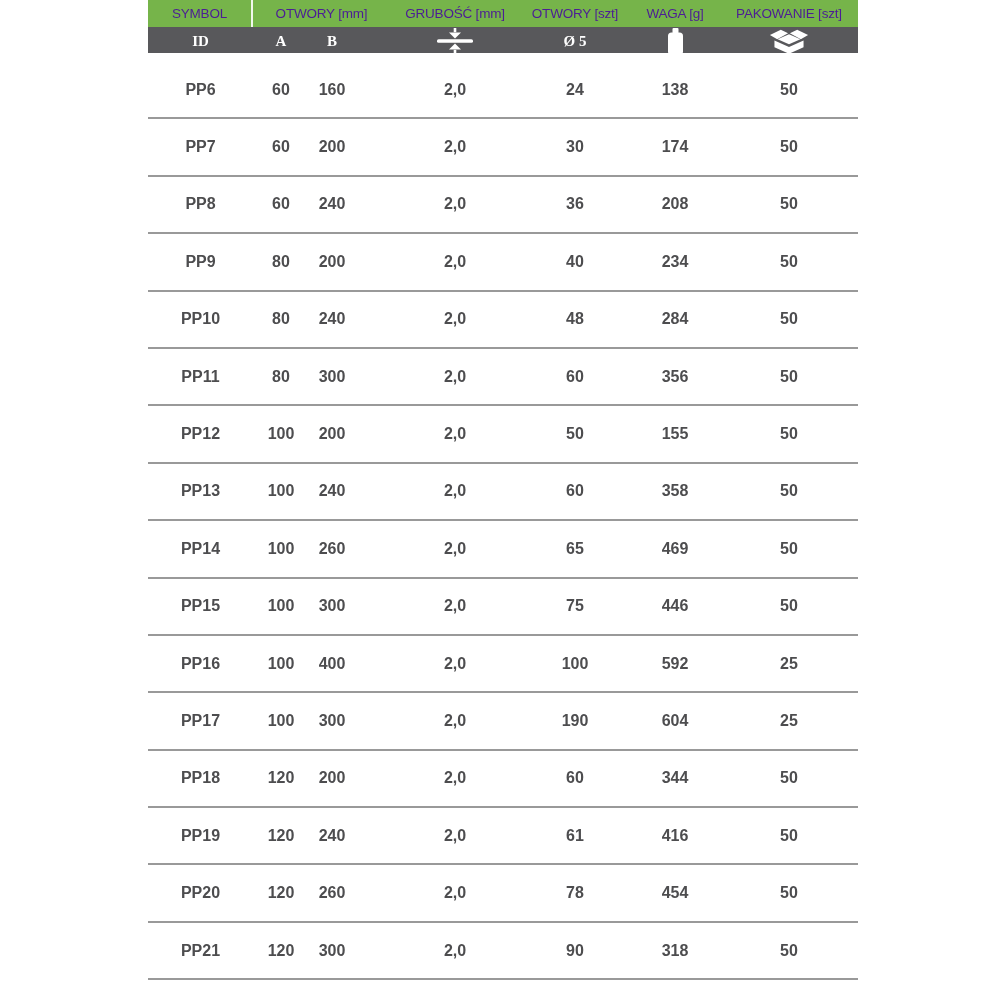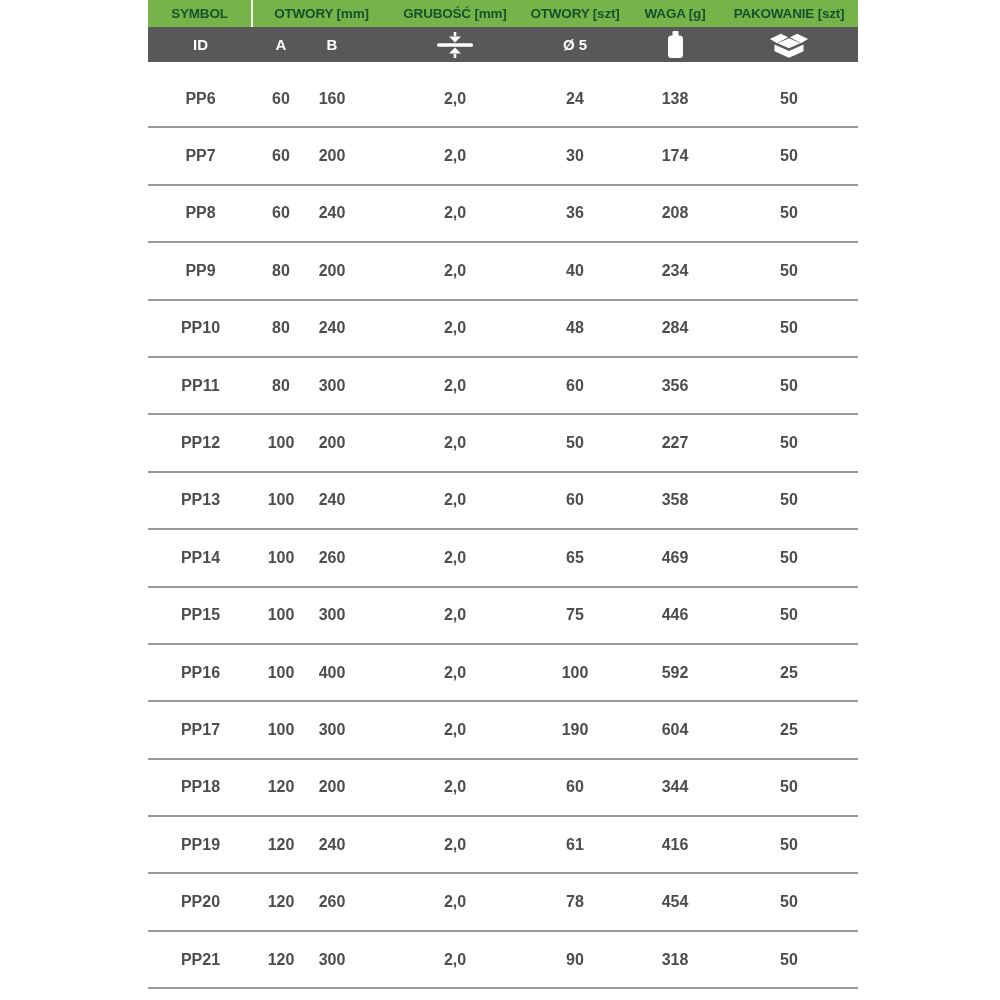--- a/index.html
+++ b/index.html
@@ -28,36 +28,37 @@
 
   
   .green-row {
     display:grid;
     grid-template-columns:105px 137px 130px 110px 90px 138px;
     height:27px;
     background:var(--green);
     align-items:center;
   }
   .gcell {
-    color:#14532d;
-    font-weight:bold;
+    color:#4c1d95;
+    font-weight:normal;
     font-size:13.5px;
     text-align:center;
     white-space:nowrap;
     letter-spacing:-0.2px;
   }
   .gcell.symbol { border-right:2px solid rgba(255,255,255,0.9); height:100%; line-height:27px; }
 
   
   .dark-row {
     display:grid;
     grid-template-columns:105px 56px 46px 35px 130px 110px 90px 138px;
-    height:35px;
+    height:26px;
     background:var(--dark);
     align-items:center;
+    font-family:Liberation Serif, serif;
   }
   .dcell {
     color:#fff;
     font-weight:bold;
     font-size:15px;
     text-align:center;
     display:flex;
     align-items:center;
     justify-content:center;
   }
@@ -193,21 +194,21 @@
     <div class="cell">50</div>
   </div>
 
   <div class="row">
     <div class="cell">PP12</div>
     <div class="cell">100</div>
     <div class="cell">200</div>
     <div class="cell"></div>
     <div class="cell">2,0</div>
     <div class="cell">50</div>
-    <div class="cell">227</div>
+    <div class="cell">155</div>
     <div class="cell">50</div>
   </div>
 
   <div class="row">
     <div class="cell">PP13</div>
     <div class="cell">100</div>
     <div class="cell">240</div>
     <div class="cell"></div>
     <div class="cell">2,0</div>
     <div class="cell">60</div>

